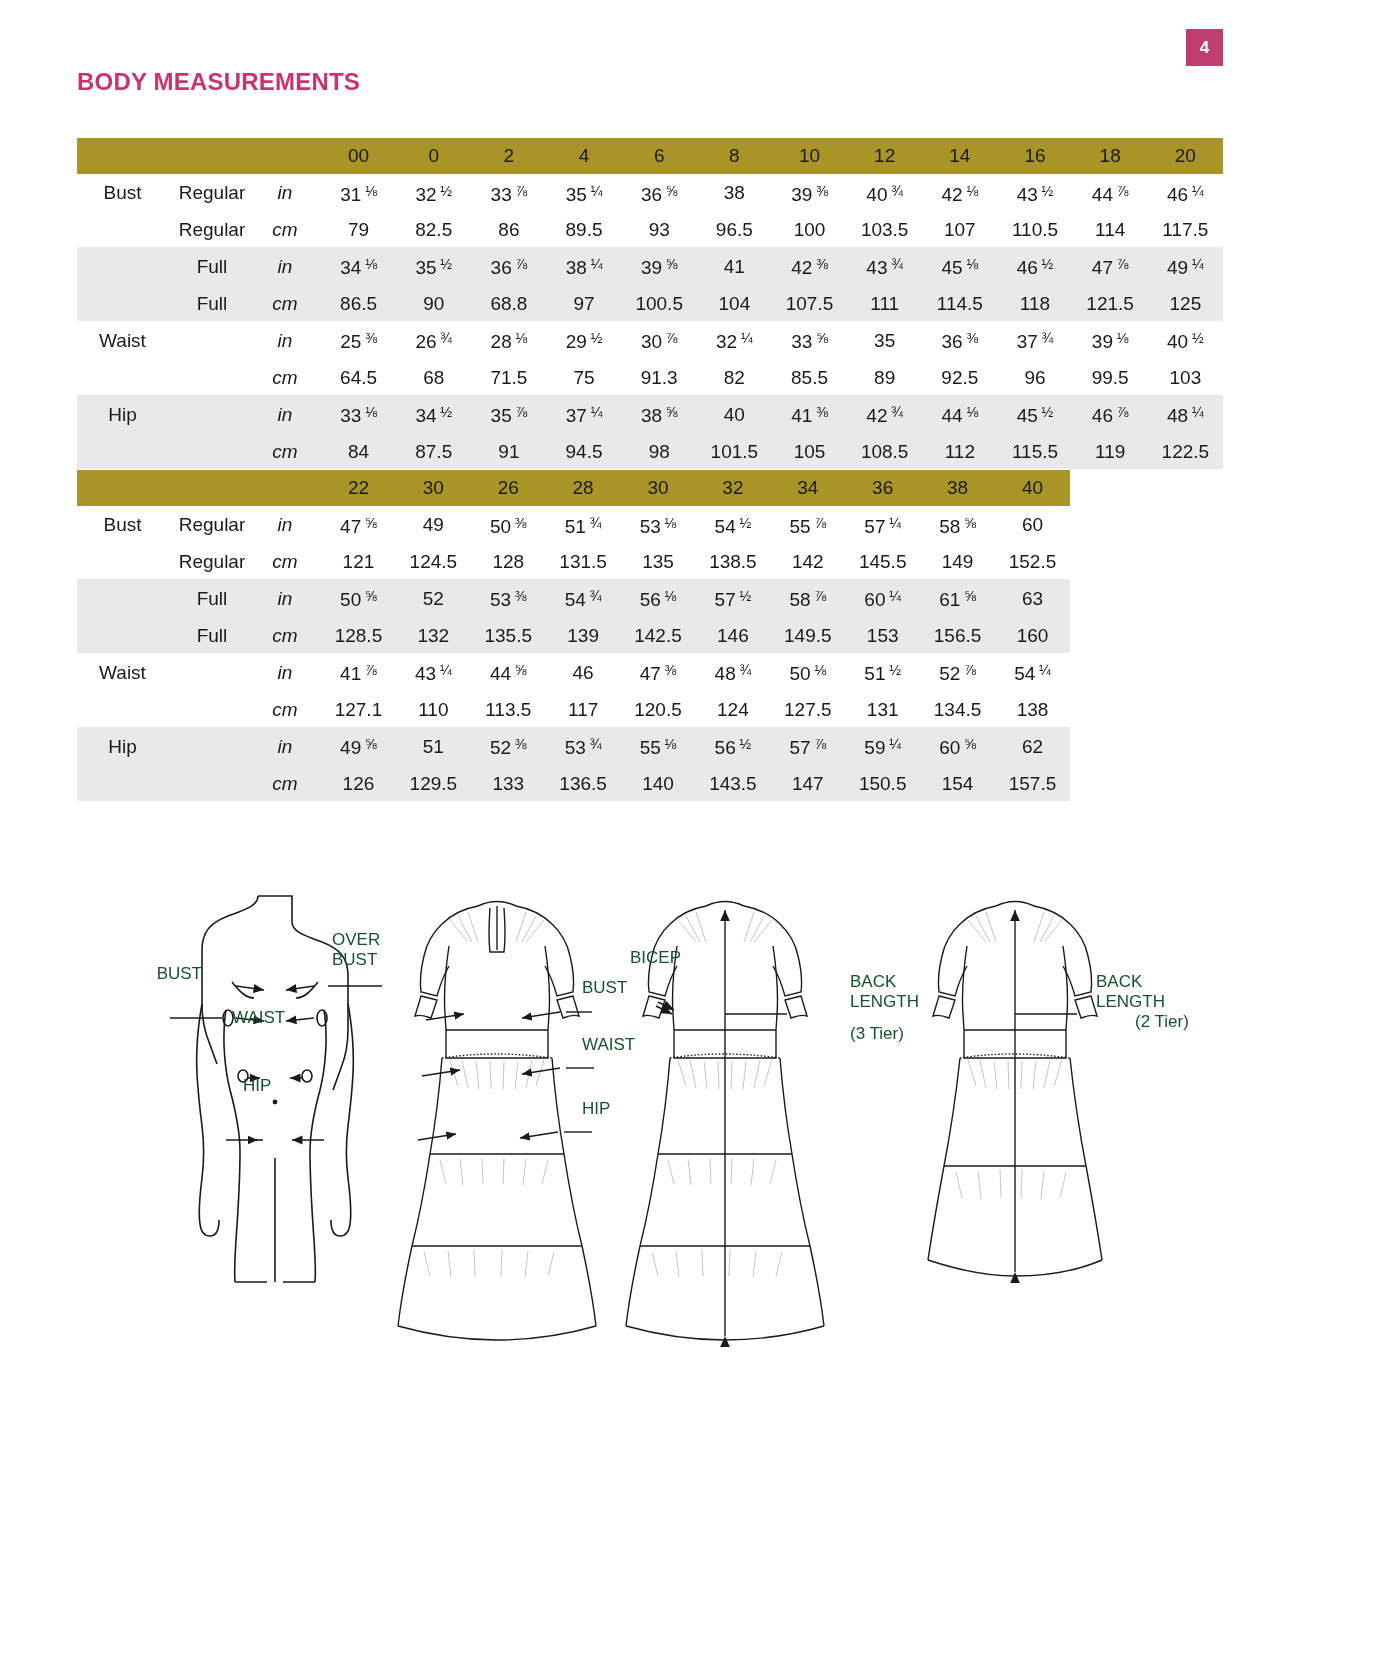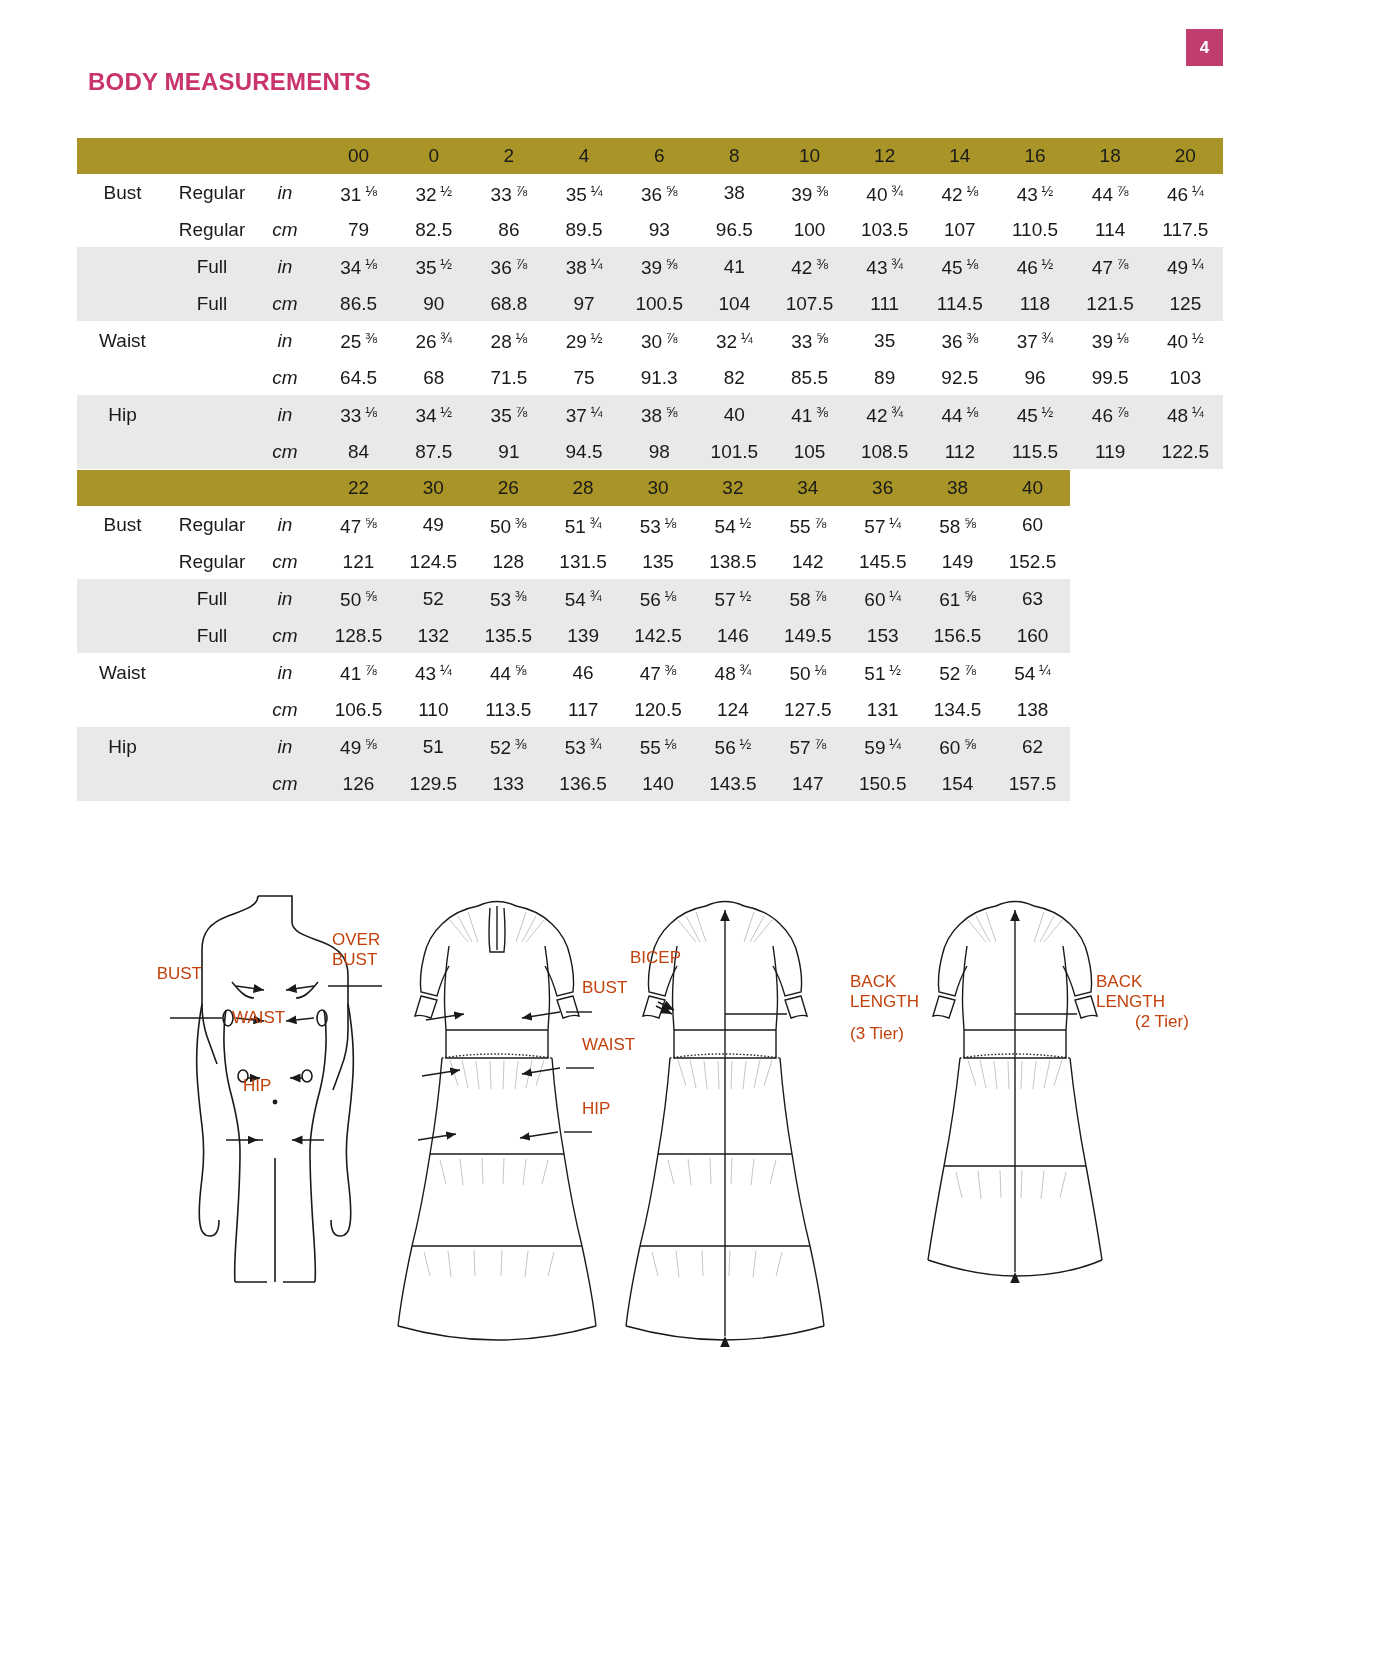--- a/index.html
+++ b/index.html
@@ -15,21 +15,21 @@
   .page-badge{
     position:absolute; top:29px; left:1186px;
     width:37px; height:37px;
     background:#bf3e6f;
     color:#ffffff;
     font-size:17px; font-weight:bold;
     display:flex; align-items:center; justify-content:center;
   }
   
   .section-title{
-    position:absolute; left:88px; top:68px;
+    position:absolute; left:77px; top:68px;
     color:#c9346c;
     font-size:24px; font-weight:bold;
     letter-spacing:.2px;
   }
   
   .tbl-wrap{ position:absolute; }
   #table1-wrap{ left:77px; top:106px; width:1146px;margin-top:32px; }
   #table2-wrap{ left:77px; top:470px; width:993px; }
 
   table.meas{
@@ -59,21 +59,21 @@
   .col-unit{ text-align:right; padding-right:10px !important;font-style:italic; }
   tbody tr.shade td{ background:#e9e9e9; }
   tbody tr.plain td{ background:#ffffff; }
   thead th.h-part, thead th.h-fit, thead th.h-unit{ background:#a99527; }
   .frac{ font-size:0.74em; vertical-align:0.35em; }
 
   
   #figures{ position:absolute; left:0; top:880px; width:1376px; height:500px; }
   .fig-label{
     position:absolute;
-    font-size:17px; color:#c2410c; line-height:1.18;
+    font-size:17px; color:#14532d; line-height:1.18;
     font-family:"Liberation Sans", sans-serif;
   }
   svg { overflow:visible; }
 </style>
 </head>
 <body>
 
 <div class="page-badge">
   <span>4</span>
 </div>
@@ -334,21 +334,21 @@
           <td>48 <span class="frac">¾</span></td>
           <td>50 <span class="frac">⅛</span></td>
           <td>51 <span class="frac">½</span></td>
           <td>52 <span class="frac">⅞</span></td>
           <td>54 <span class="frac">¼</span></td>
         </tr>
         <tr class="plain">
           <td class="col-part" style="width: 82px;"></td>
           <td class="col-fit" style="width: 100px;"></td>
           <td class="col-unit" style="width: 62px;">cm</td>
-          <td>106.5</td>
+          <td>127.1</td>
           <td>110</td>
           <td>113.5</td>
           <td>117</td>
           <td>120.5</td>
           <td>124</td>
           <td>127.5</td>
           <td>131</td>
           <td>134.5</td>
           <td>138</td>
         </tr>

